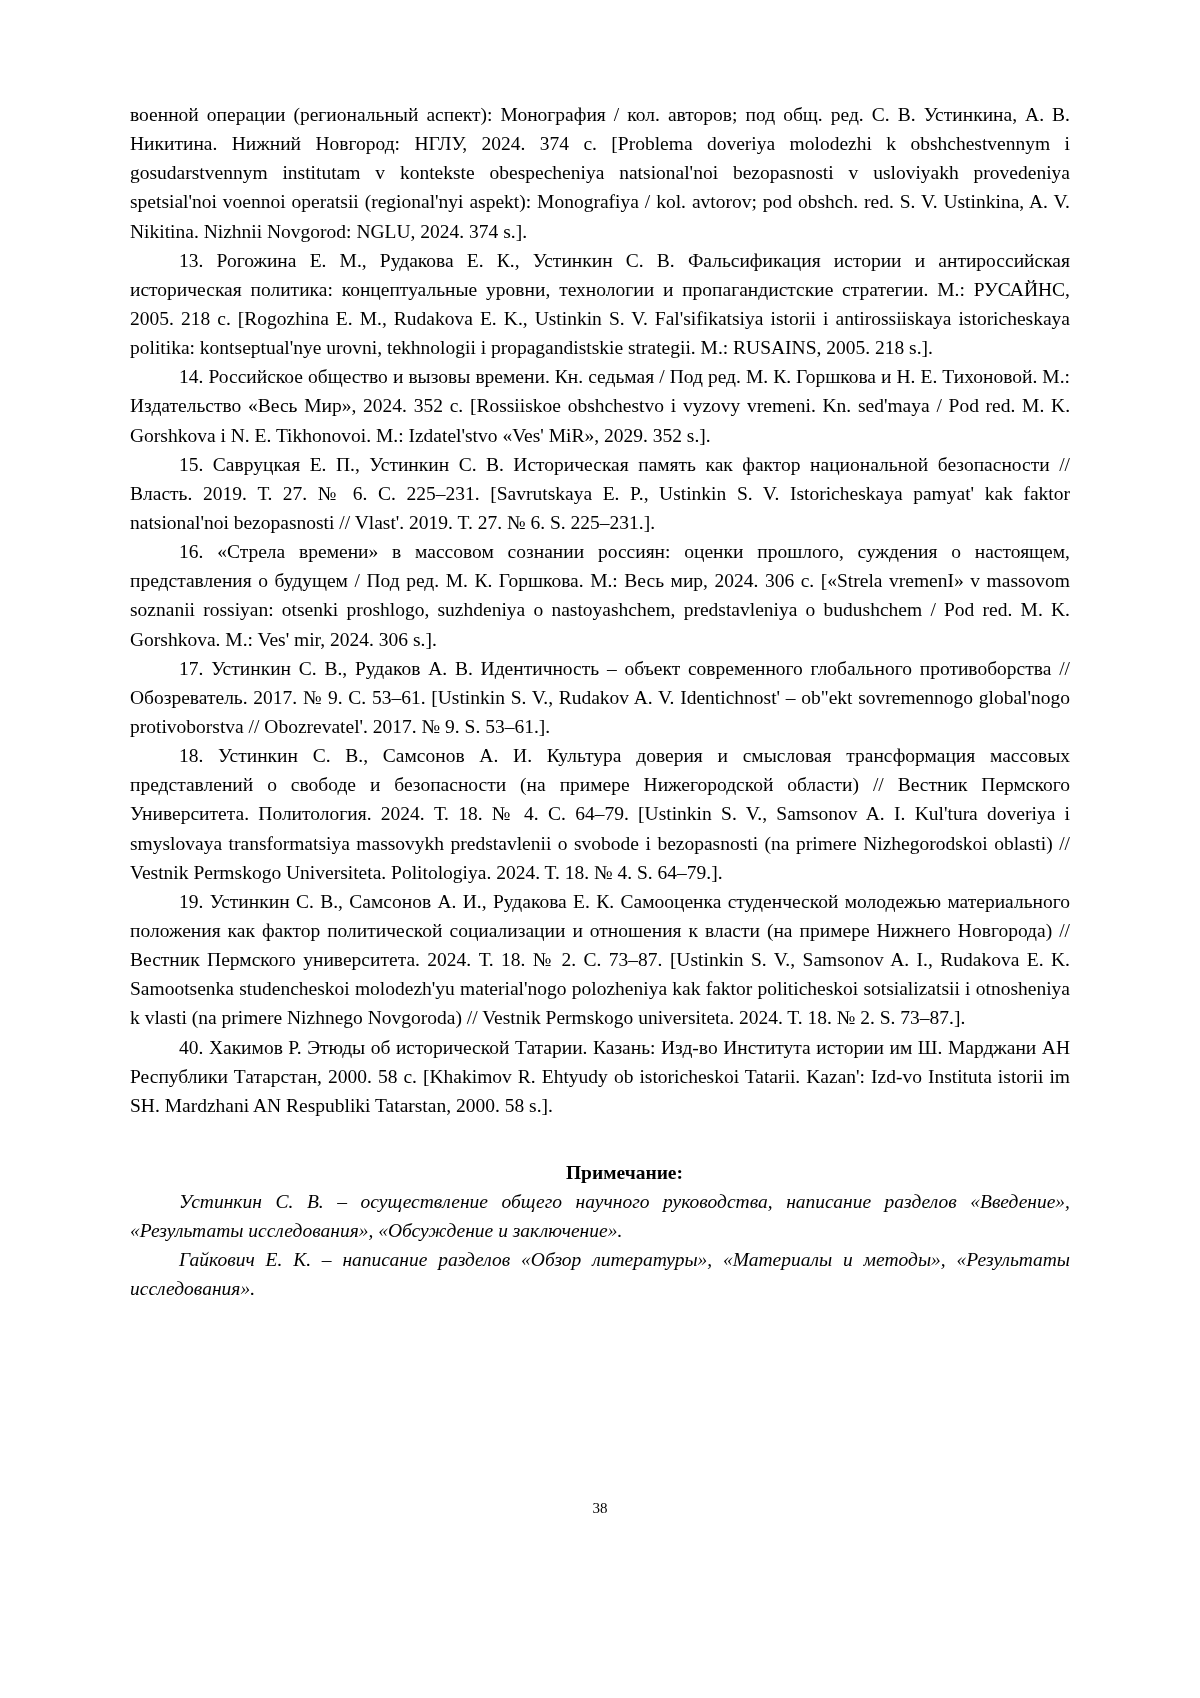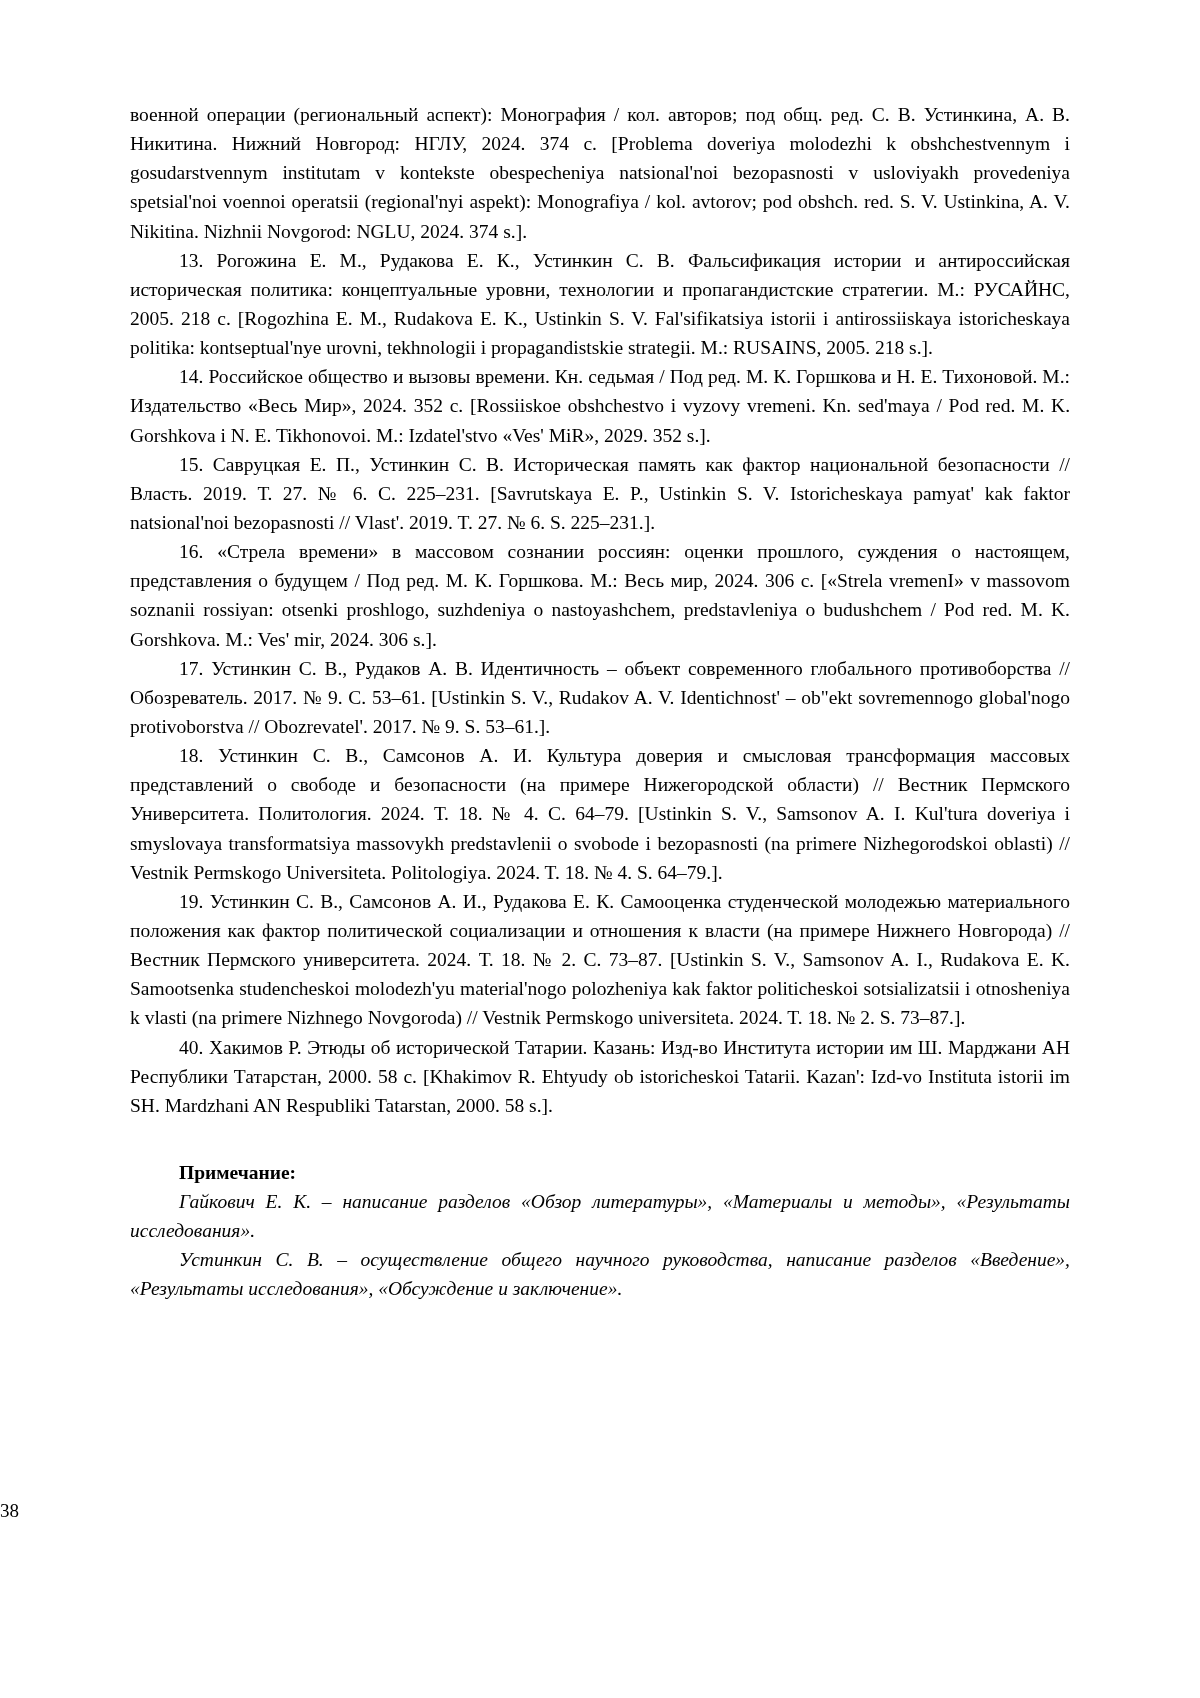--- a/index.html
+++ b/index.html
@@ -36,54 +36,55 @@
   .para.no-indent {
     text-indent: 0;
   }
   .note-heading {
     margin: 0;
     padding-top: 38px;
     text-indent: 49px;
     font-weight: bold;
     font-size: 19.5px;
     line-height: 1.495;
+    text-align: center;
   }
   .note-para {
     margin: 0;
     text-indent: 49px;
     font-style: italic;
     font-size: 19.5px;
     line-height: 1.495;
     text-align: justify;
   }
   .page-number {
     position: absolute;
     left: 0;
     right: 0;
     top: 1500px;
-    text-align: left;
-    font-size: 19px;
+    text-align: center;
+    font-size: 15px;
   }
 </style>
 </head>
 <body>
 
 <div class="page">
   <div class="body-text">
     <p class="para no-indent">военной операции (региональный аспект): Монография / кол. авторов; под общ. ред. С. В. Устинкина, А. В. Никитина. Нижний Новгород: НГЛУ, 2024. 374 с. [Problema doveriya molodezhi k obshchestvennym i gosudarstvennym institutam v kontekste obespecheniya natsional'noi bezopasnosti v usloviyakh provedeniya spetsial'noi voennoi operatsii (regional'nyi aspekt): Monografiya / kol. avtorov; pod obshch. red. S. V. Ustinkina, A. V. Nikitina. Nizhnii Novgorod: NGLU, 2024. 374 s.].</p>
     <p class="para">13.  Рогожина Е. М., Рудакова Е. К., Устинкин С. В. Фальсификация истории и антироссийская историческая политика: концептуальные уровни, технологии и пропагандистские стратегии. М.: РУСАЙНС, 2005. 218 с. [Rogozhina E. M., Rudakova E. K., Ustinkin S. V. Fal'sifikatsiya istorii i antirossiiskaya istoricheskaya politika: kontseptual'nye urovni, tekhnologii i propagandistskie strategii. M.: RUSAINS, 2005. 218 s.].</p>
     <p class="para">14.  Российское общество и вызовы времени. Кн. седьмая / Под ред. М. К. Горшкова и Н. Е. Тихоновой. М.: Издательство «Весь Мир», 2024. 352 с. [Rossiiskoe obshchestvo i vyzovy vremeni. Kn. sed'maya / Pod red. M. K. Gorshkova i N. E. Tikhonovoi. M.: Izdatel'stvo «Ves' MiR», 2029. 352 s.].</p>
     <p class="para">15.  Савруцкая Е. П., Устинкин С. В. Историческая память как фактор национальной безопасности // Власть. 2019. Т. 27. № 6. С. 225–231. [Savrutskaya E. P., Ustinkin S. V. Istoricheskaya pamyat' kak faktor natsional'noi bezopasnosti // Vlast'. 2019. T. 27. № 6. S. 225–231.].</p>
     <p class="para">16.  «Стрела времени» в массовом сознании россиян: оценки прошлого, суждения о настоящем, представления о будущем / Под ред. М. К. Горшкова. М.: Весь мир, 2024. 306 с. [«Strela vremenI» v massovom soznanii rossiyan: otsenki proshlogo, suzhdeniya o nastoyashchem, predstavleniya o budushchem / Pod red. M. K. Gorshkova. M.: Ves' mir, 2024. 306 s.].</p>
     <p class="para">17.  Устинкин С. В., Рудаков А. В. Идентичность – объект современного глобального противоборства // Обозреватель. 2017. № 9. С. 53–61. [Ustinkin S. V., Rudakov A. V. Identichnost' – ob"ekt sovremennogo global'nogo protivoborstva // Obozrevatel'. 2017. № 9. S. 53–61.].</p>
     <p class="para">18.  Устинкин С. В., Самсонов А. И. Культура доверия и смысловая трансформация массовых представлений о свободе и безопасности (на примере Нижегородской области) // Вестник Пермского Университета. Политология. 2024. Т. 18. № 4. С. 64–79. [Ustinkin S. V., Samsonov A. I. Kul'tura doveriya i smyslovaya transformatsiya massovykh predstavlenii o svobode i bezopasnosti (na primere Nizhegorodskoi oblasti) // Vestnik Permskogo Universiteta. Politologiya. 2024. T. 18. № 4. S. 64–79.].</p>
     <p class="para">19.  Устинкин С. В., Самсонов А. И., Рудакова Е. К. Самооценка студенческой молодежью материального положения как фактор политической социализации и отношения к власти (на примере Нижнего Новгорода) // Вестник Пермского университета. 2024. Т. 18. № 2. С. 73–87. [Ustinkin S. V., Samsonov A. I., Rudakova E. K. Samootsenka studencheskoi molodezh'yu material'nogo polozheniya kak faktor politicheskoi sotsializatsii i otnosheniya k vlasti (na primere Nizhnego Novgoroda) // Vestnik Permskogo universiteta. 2024. T. 18. № 2. S. 73–87.].</p>
     <p class="para">40.  Хакимов Р. Этюды об исторической Татарии. Казань: Изд-во Института истории им Ш. Марджани АН Республики Татарстан, 2000. 58 с. [Khakimov R. Ehtyudy ob istoricheskoi Tatarii. Kazan': Izd-vo Instituta istorii im SH. Mardzhani AN Respubliki Tatarstan, 2000. 58 s.].</p>
   </div>
 
   <div>
     <p class="note-heading">Примечание:</p>
+    <p class="note-para">Устинкин С. В. – осуществление общего научного руководства, написание разделов «Введение», «Результаты исследования», «Обсуждение и заключение».</p>
     <p class="note-para">Гайкович Е. К. – написание разделов «Обзор литературы», «Материалы и методы», «Результаты исследования».</p>
-    <p class="note-para">Устинкин С. В. – осуществление общего научного руководства, написание разделов «Введение», «Результаты исследования», «Обсуждение и заключение».</p>
   </div>
 
   <div class="page-number">38</div>
 </div>
 
 </body></html>

